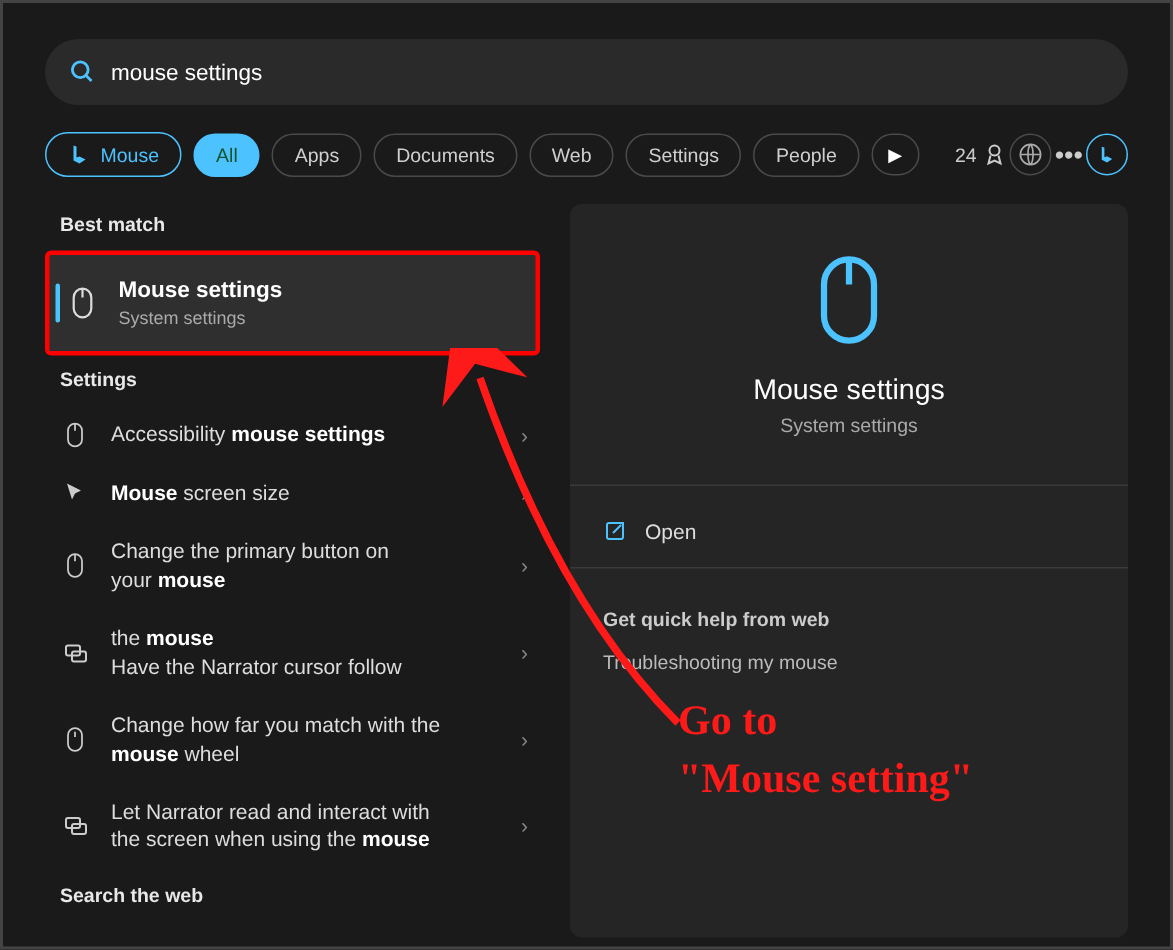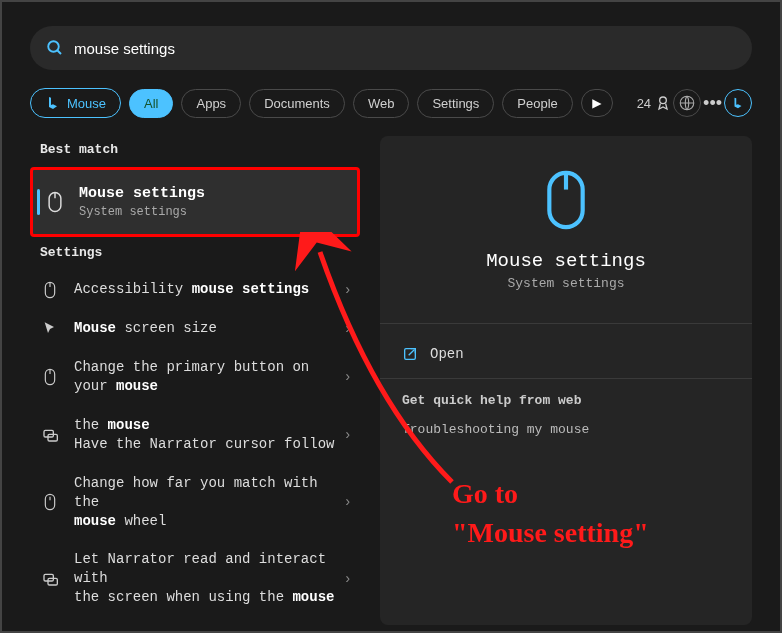--- a/index.html
+++ b/index.html
@@ -58,21 +58,20 @@
       width: 28px; height: 28px; border-radius: 50%;
       display: flex; align-items: center; justify-content: center;
       border: 1px solid #4a4a4a; font-size: 12px; cursor: pointer;
     }
     .rewards { display: flex; align-items: center; gap: 4px; font-size: 13px; color: #ccc; }
     .columns {
       display: flex;
       padding: 0 28px;
       gap: 20px;
       height: calc(100% - 140px);
-      font-family: Liberation Mono, monospace;
     }
     .left-col { flex: 0 0 330px; overflow: hidden; }
     .right-col {
       flex: 1;
       background: #252525;
       border-radius: 8px;
       padding: 20px;
       text-align: center;
       display: flex;
       flex-direction: column;
@@ -129,21 +128,21 @@
       font-size: 14px;
       color: #ddd;
       cursor: pointer;
       text-align: center;
     }
     .help-header {
       text-align: left;
       font-size: 13px;
       color: #ccc;
       font-weight: 600;
-      margin: 0 0 10px 2px;
+      margin: 12px 0 10px 2px;
     }
     .help-link {
       text-align: left;
       font-size: 13px;
       color: #bbb;
       padding: 4px 2px;
       cursor: pointer;
     }
     
     .annotation-text {
@@ -343,16 +342,16 @@
 </div>
 
 <svg class="arrow" style="left:290px;top:230px;" width="180" height="260">
   <defs>
       <marker id="ah" markerWidth="12" markerHeight="12" refX="2" refY="6" orient="auto">
         <path d="M0,0 L12,6 L0,12 L4,6 z" fill="#ff1a1a"></path>
       </marker>
     </defs>
   <path d="M 160 250 Q 80 170 28 20" stroke="#ff1a1a" stroke-width="5" fill="none" marker-end="url(#ah)"></path>
 </svg>
-<div class="annotation-text" style="left:450px;top:472px;">
+<div class="annotation-text" style="left:450px;top:459px;">
   <div>Go to</div>
   <div>"Mouse setting"</div>
 </div>
 
 </body></html>

